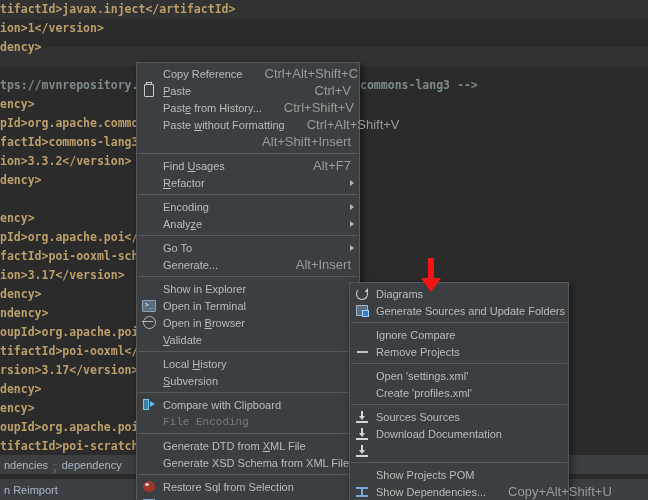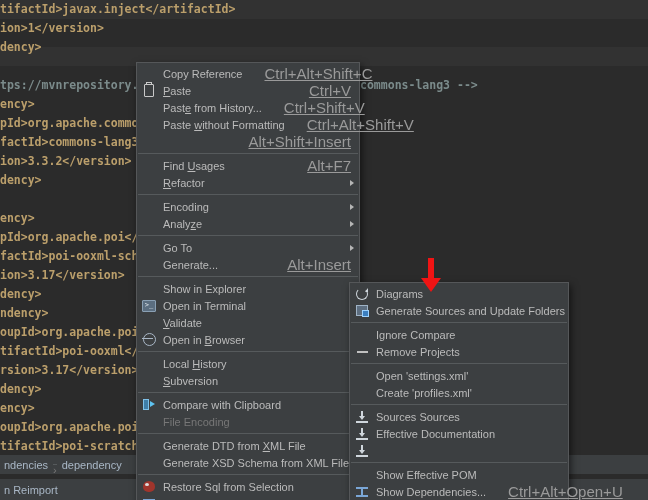--- a/index.html
+++ b/index.html
@@ -64,23 +64,23 @@
   .mi{
     position:relative;
     height:17px;
     display:flex;align-items:center;
     padding-left:26px;padding-right:8px;
     box-sizing:border-box;
     color:#bbbbbb;
     font-size:11px;
     white-space:nowrap;
   }
-  .mi.disabled{color:#777777;}
+  .mi.disabled{color:#777777;font-family:Liberation Mono, monospace;}
   .mi .lbl{flex:0 0 auto;}
-  .mi .sc{margin-left:auto;color:#9a9a9a;padding-left:22px;font-size:15px;text-decoration:underline;}
+  .mi .sc{margin-left:auto;color:#9a9a9a;padding-left:22px;font-size:13px;}
   .mi .arrow{
     position:absolute;right:5px;top:50%;margin-top:-3px;
     width:0;height:0;border-left:4px solid #b6b6b6;
     border-top:3px solid transparent;border-bottom:3px solid transparent;
   }
   .sep{height:1px;background:#565a5c;margin:3px 1px;}
   .ico{
     position:absolute;left:5px;top:50%;margin-top:-7px;
     width:14px;height:14px;
     display:flex;align-items:center;justify-content:center;
@@ -205,29 +205,29 @@
         <span class="ico"></span>
         <span class="lbl">Show in Explorer</span>
       </div>
       <div class="mi">
         <span class="ico">
           <span class="ic-term">&gt;_</span>
         </span>
         <span class="lbl">Open in Terminal</span>
       </div>
       <div class="mi">
+        <span class="ico">
+          <span class="ic-globe"></span>
+        </span>
+        <span class="lbl"><span>Open in <span class="u">B</span>rowser</span></span>
+        <span class="arrow"></span>
+      </div>
+      <div class="mi">
         <span class="ico"></span>
         <span class="lbl"><span><span class="u">V</span>alidate</span></span>
-      </div>
-      <div class="mi">
-        <span class="ico">
-          <span class="ic-globe"></span>
-        </span>
-        <span class="lbl"><span>Open in <span class="u">B</span>rowser</span></span>
-        <span class="arrow"></span>
       </div>
       <div class="sep"></div>
       <div class="mi">
         <span class="ico"></span>
         <span class="lbl"><span>Local <span class="u">H</span>istory</span></span>
         <span class="arrow"></span>
       </div>
       <div class="mi">
         <span class="ico"></span>
         <span class="lbl"><span><span class="u">S</span>ubversion</span></span>
@@ -318,46 +318,46 @@
         <span class="lbl">Sources Sources</span>
       </div>
       <div class="mi">
         <span class="ico">
           <span class="ic-dl">
             <i></i>
             <b></b>
             <u></u>
           </span>
         </span>
-        <span class="lbl">Effective Documentation</span>
+        <span class="lbl">Download Documentation</span>
       </div>
       <div class="mi">
         <span class="ico">
           <span class="ic-dl">
             <i></i>
             <b></b>
             <u></u>
           </span>
         </span>
       </div>
       <div class="sep"></div>
       <div class="mi">
         <span class="ico"></span>
-        <span class="lbl">Show Effective POM</span>
+        <span class="lbl">Show Projects POM</span>
       </div>
       <div class="mi">
         <span class="ico">
           <span class="ic-diag">
             <i class="t"></i>
             <i class="m"></i>
             <i class="b"></i>
           </span>
         </span>
         <span class="lbl">Show Dependencies...</span>
-        <span class="sc">Ctrl+Alt+Open+U</span>
+        <span class="sc">Copy+Alt+Shift+U</span>
       </div>
     </div>
 
   <div class="redarrow">
     <div class="shaft"></div>
     <div class="head"></div>
   </div>
 
 </div>
 

